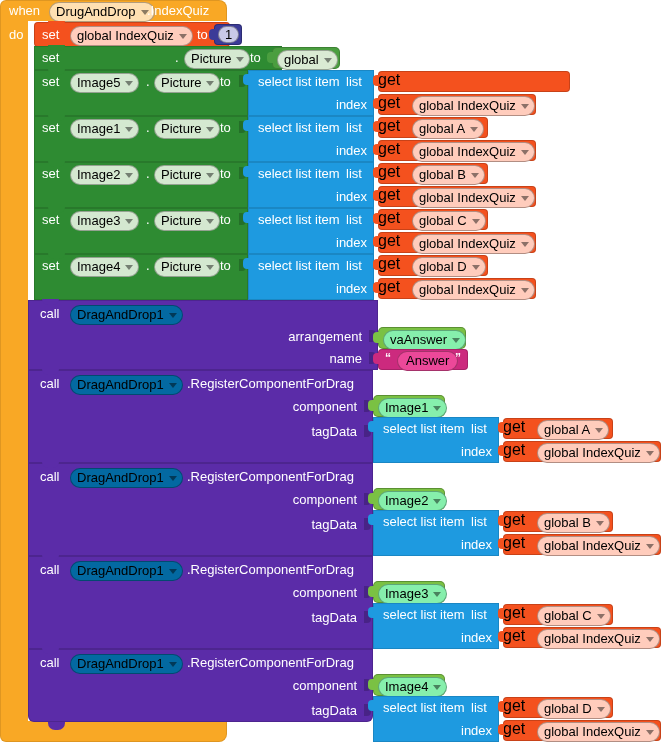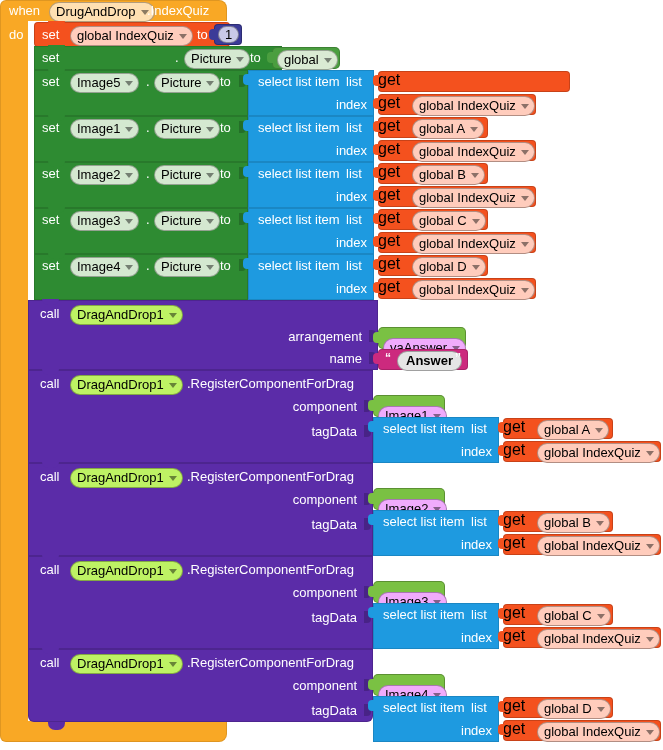--- a/index.html
+++ b/index.html
@@ -73,24 +73,24 @@
   .plug.pink{background:#cc2a7e;}
   .plug.indigo{background:#3b3b98;}
 
   
   .socket{position:absolute;width:7px;height:12px;border-radius:0 4px 4px 0;background:rgba(0,0,0,.20);}
 
   
   .f-orange{background:#ffccbc;}
   .f-green{background:#d4e8d0;}
   .f-greenlt{background:#d9ead3;}
-  .f-purple{background:#bef264;}
-  .f-pink{background:#e5e5e5;font-weight:bold;}
+  .f-purple{background:#0369a1;}
+  .f-pink{background:#ec4899;}
   .f-indigo{background:#c9c9e8;border:1px solid rgba(0,0,0,.35);}
-  .f-compgreen{background:#f0abfc;margin-top:8px;}
+  .f-compgreen{background:#86efac;}
 
   .quote{color:#fff;font-size:12px;font-weight:bold;}
 </style>
 </head>
 <body>
 
 <div id="stage">
 
   <div class="blk event"></div>
   <div class="event-inner-cut"></div>

